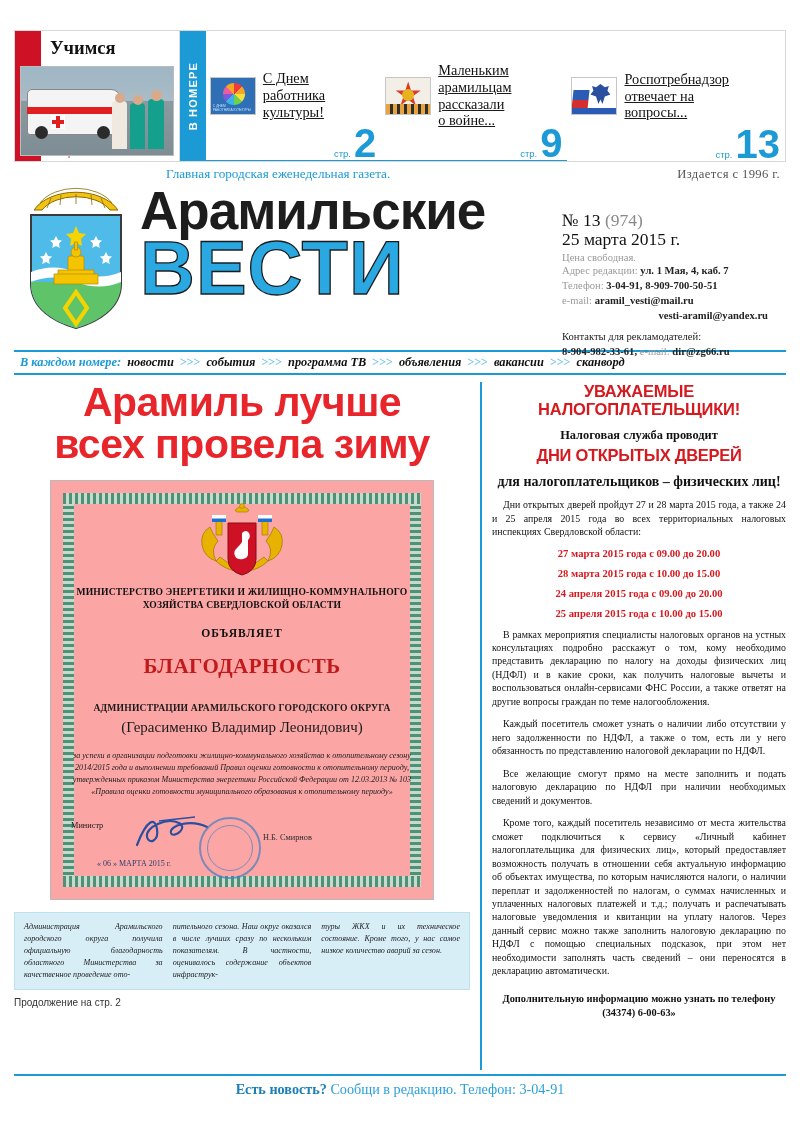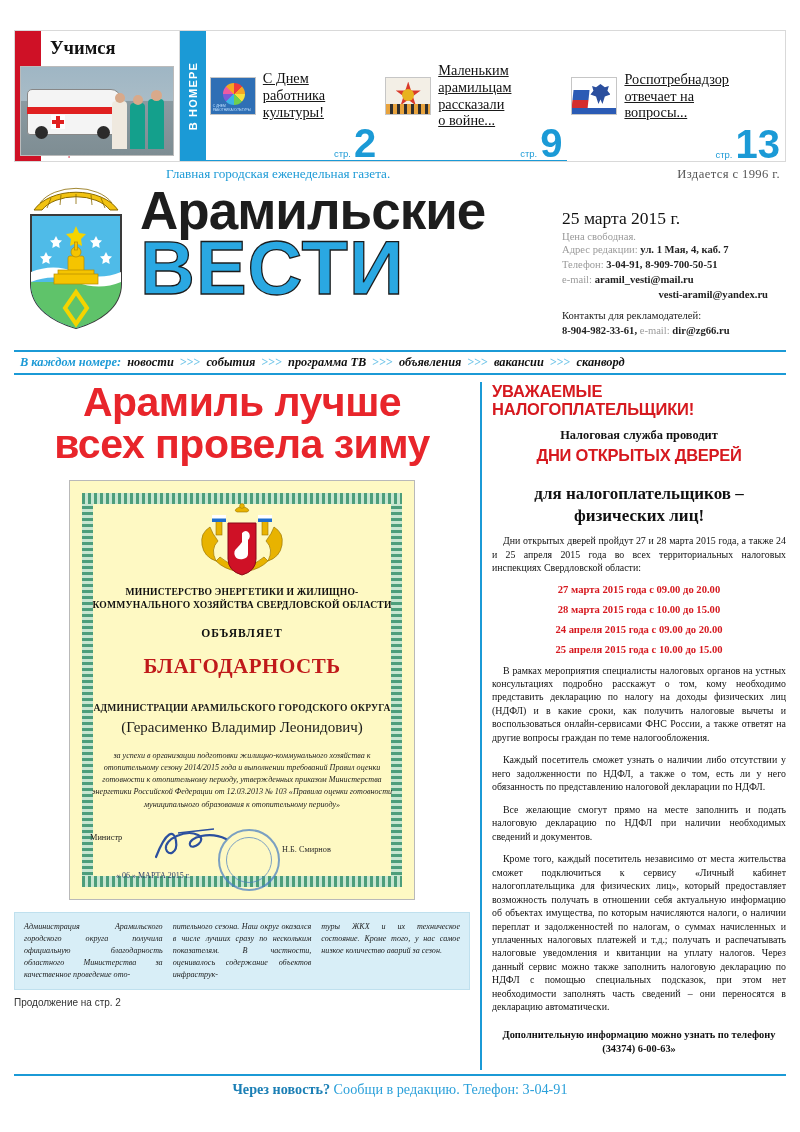--- a/index.html
+++ b/index.html
@@ -109,21 +109,21 @@
   .col-main{width:466px;flex:none;padding-right:10px;box-sizing:border-box;}
   .divider{width:2px;background:#1b9ad6;flex:none;}
   .col-side{flex:1;padding-left:10px;box-sizing:border-box;}
 
   .headline{color:#e8252b;font-family:"Liberation Sans",sans-serif;font-weight:bold;
      font-size:41px;line-height:1.02;text-align:center;letter-spacing:-.5px;}
   .subhead{color:#e8252b;font-family:"Liberation Sans",sans-serif;font-weight:bold;
      font-size:10.6px;text-align:center;margin-top:8px;}
 
   
-  .cert{margin:14px auto 0;width:346px;height:420px;border:1px solid #b9b9b9;background:#fef9c3;
+  .cert{margin:14px auto 0;width:384px;height:420px;border:1px solid #b9b9b9;background:#fca5a5;
      position:relative;box-sizing:border-box;}
   .cert-frame{position:absolute;inset:6px;border:6px solid transparent;
      background:
        repeating-linear-gradient(90deg,#2f8f6f 0 3px,#bfe3d4 3px 6px) top/100% 11px no-repeat,
        repeating-linear-gradient(90deg,#2f8f6f 0 3px,#bfe3d4 3px 6px) bottom/100% 11px no-repeat,
        repeating-linear-gradient(0deg,#2f8f6f 0 3px,#bfe3d4 3px 6px) left/11px 100% no-repeat,
        repeating-linear-gradient(0deg,#2f8f6f 0 3px,#bfe3d4 3px 6px) right/11px 100% no-repeat;
      opacity:.85;}
   .cert-inner{position:absolute;inset:20px;text-align:center;}
   .coa{width:92px;height:74px;margin:2px auto 8px;position:relative;}
@@ -146,25 +146,25 @@
 
   
   .triblock{margin-top:12px;background:#d8eef7;border:1px solid #bfe0ee;display:flex;gap:10px;
      padding:8px 9px;box-sizing:border-box;}
   .tri-col{flex:1;font-family:"Liberation Serif",serif;font-style:italic;font-size:8.1px;
      line-height:1.5;text-align:justify;color:#1b1b1b;}
   .cont-note{text-align:left;font-family:"Liberation Sans",sans-serif;font-size:10px;color:#333;margin-top:7px;padding-right:2px;}
 
   
   .sb-title{color:#d6191f;font-family:"Liberation Sans",sans-serif;font-weight:bold;font-size:16.5px;
-     line-height:1.12;letter-spacing:-.2px;}
+     text-align:center;line-height:1.12;letter-spacing:-.2px;}
   .sb-sub1{font-family:"Liberation Serif",serif;font-weight:bold;font-size:12.4px;text-align:center;margin-top:9px;color:#111;}
   .sb-sub2{color:#d6191f;font-family:"Liberation Sans",sans-serif;font-weight:bold;font-size:16.5px;
      text-align:center;margin-top:3px;letter-spacing:-.3px;}
-  .sb-sub3{font-family:"Liberation Serif",serif;font-weight:bold;font-size:17px;text-align:center;margin-top:18px;line-height:1.3;color:#111;}
+  .sb-sub3{font-family:"Liberation Serif",serif;font-weight:bold;font-size:14px;text-align:center;margin-top:8px;line-height:1.3;color:#111;}
   .sb-intro{font-family:"Liberation Serif",serif;font-size:9.9px;line-height:1.36;text-align:justify;margin-top:7px;text-indent:11px;color:#111;}
   .sb-date{color:#d6191f;font-family:"Liberation Serif",serif;font-weight:bold;font-size:10.6px;text-align:center;margin-top:9px;}
   .sb-p{font-family:"Liberation Serif",serif;font-size:9.9px;line-height:1.36;text-align:justify;margin-top:9px;text-indent:11px;color:#111;}
   .sb-foot{font-family:"Liberation Serif",serif;font-weight:bold;font-size:10.4px;text-align:center;margin-top:14px;line-height:1.34;color:#111;}
 
   
   .footer{border-top:2px solid #1b9ad6;margin-top:4px;padding-top:5px;text-align:center;}
   .f-text{font-family:"Liberation Serif",serif;font-size:14.2px;color:#2aa0da;}
   .f-text b{font-weight:bold;color:#1b7fb5;}
 </style>
@@ -294,20 +294,23 @@
         </svg>
       </div>
     </div>
 
     <div class="title-wrap">
       <div class="t-arm">Арамильские</div>
       <div class="t-vesti">ВЕСТИ</div>
     </div>
 
     <div class="imprint">
+      <div class="imp-num">
+        <span>№ 13 </span><span class="gray">(974)</span>
+      </div>
       <div class="imp-date">25 марта 2015 г.</div>
       <div class="imp-free">Цена свободная.</div>
       <div class="imp-line">
         <span class="imp-gray">Адрес редакции: </span><b>ул. 1 Мая, 4, каб. 7</b>
       </div>
       <div class="imp-line">
         <span class="imp-gray">Телефон: </span><b>3-04-91, 8-909-700-50-51</b>
       </div>
       <div class="imp-line">
         <span class="imp-gray">e-mail: </span><b>aramil_vesti@mail.ru</b>
@@ -417,17 +420,17 @@
       <div class="sb-p">Каждый посетитель  сможет узнать о наличии либо отсутствии у него задолженности по НДФЛ, а также о том, есть ли у него обязанность по представлению налоговой декларации по НДФЛ.</div>
       <div class="sb-p">Все желающие смогут прямо на месте заполнить и подать налоговую декларацию по НДФЛ при наличии необходимых сведений и документов.</div>
       <div class="sb-p">Кроме того, каждый посетитель независимо от места жительства сможет подключиться к сервису «Личный кабинет налогоплательщика для физических лиц», который предоставляет возможность получать в отношении себя актуальную информацию об объектах имущества, по которым начисляются налоги, о наличии переплат и задолженностей по налогам, о суммах начисленных и уплаченных налоговых платежей и т.д.; получать и распечатывать налоговые уведомления и квитанции на уплату налогов. Через данный сервис можно также заполнить налоговую декларацию по НДФЛ с помощью специальных подсказок, при этом нет необходимости заполнять часть сведений – они переносятся в декларацию автоматически.</div>
 
       <div class="sb-foot">Дополнительную информацию можно узнать по телефону (34374) 6-00-63»</div>
     </div>
   </div>
 
   <div class="footer">
     <div class="f-text">
-      <b>Через новость?</b><span> Сообщи в редакцию. Телефон: 3-04-91</span>
+      <b>Есть новость?</b><span> Сообщи в редакцию. Телефон: 3-04-91</span>
     </div>
   </div>
 
 </div>
 
 </body></html>

